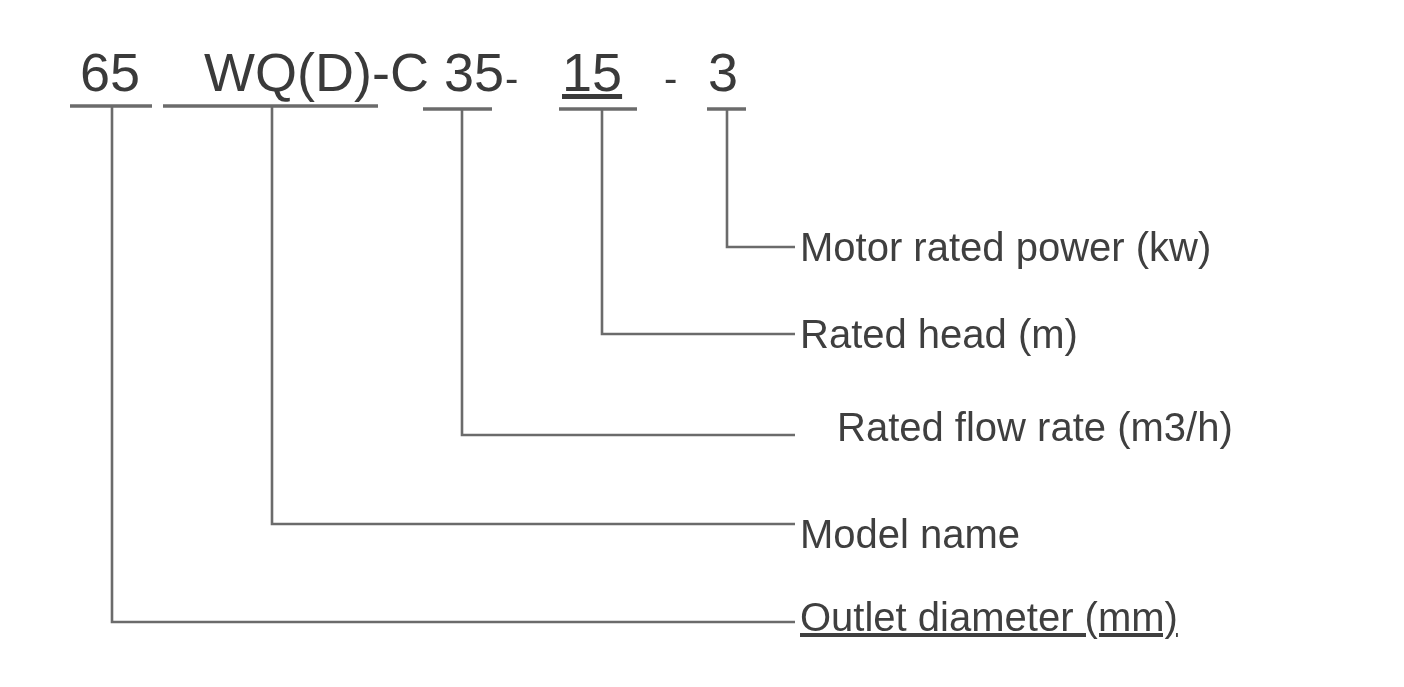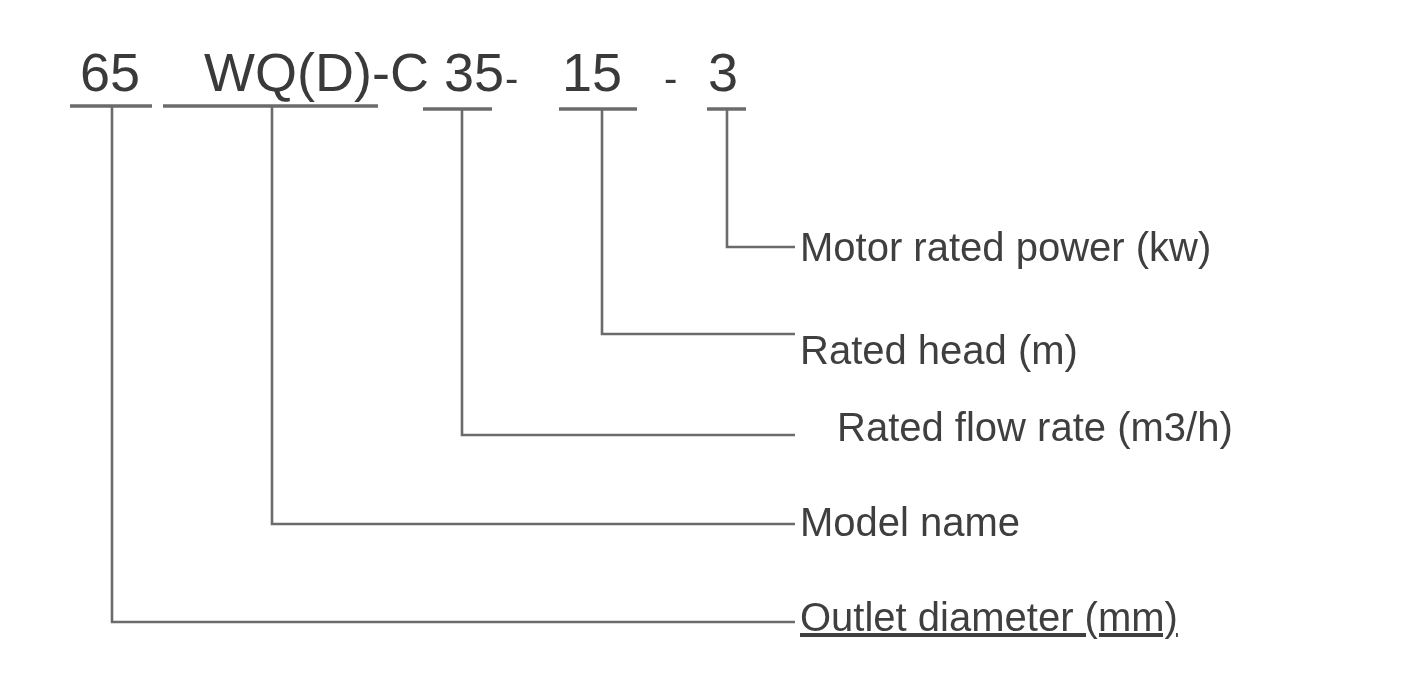--- a/index.html
+++ b/index.html
@@ -78,26 +78,26 @@
         <path d="M 462 109 L 462 435 L 795 435" fill="none" stroke="#6b6b6b" stroke-width="2.6"></path>
         <path d="M 272 106 L 272 524 L 795 524" fill="none" stroke="#6b6b6b" stroke-width="2.6"></path>
         <path d="M 112 106 L 112 622 L 795 622" fill="none" stroke="#6b6b6b" stroke-width="2.6"></path>
       </g>
   </svg>
 
   <div class="code-row">
     <span class="code-token" id="tok-0" style="left: 80px; top: 45px;">65</span>
     <span class="code-token" id="tok-1" style="left: 160px; top: 45px; margin-left: 44px;">WQ(D)-C</span>
     <span class="code-token" id="tok-2" style="left: 404px; top: 45px; margin-left: 40px;">35</span>
-    <span class="code-token" id="tok-3" style="left: 562px; top: 45px;">15</span>
+    <span class="code-token" id="tok-3" style="left: 562px; top: 45px; text-decoration: underline;">15</span>
     <span class="code-token" id="tok-4" style="left: 708px; top: 45px;">3</span>
 
     <span class="code-sep" id="sep-0" style="left: 505px; top: 58px;">-</span>
     <span class="code-sep" id="sep-1" style="left: 664px; top: 58px;">-</span>
   </div>
 
   <span class="label" id="lbl-0" style="left: 800px; top: 227px;">Motor rated power (kw)</span>
-  <span class="label" id="lbl-1" style="left: 800px; top: 330px;">Rated head (m)</span>
+  <span class="label" id="lbl-1" style="left: 800px; top: 314px;">Rated head (m)</span>
   <span class="label" id="lbl-2" style="left: 800px; top: 407px; margin-left: 37px;">Rated flow rate (m3/h)</span>
-  <span class="label" id="lbl-3" style="left: 800px; top: 502px;">Model name</span>
+  <span class="label" id="lbl-3" style="left: 800px; top: 514px;">Model name</span>
   <span class="label" id="lbl-4" style="left: 800px; top: 597px; text-decoration: underline;">Outlet diameter (mm)</span>
 
 </div>
 
 </body></html>

